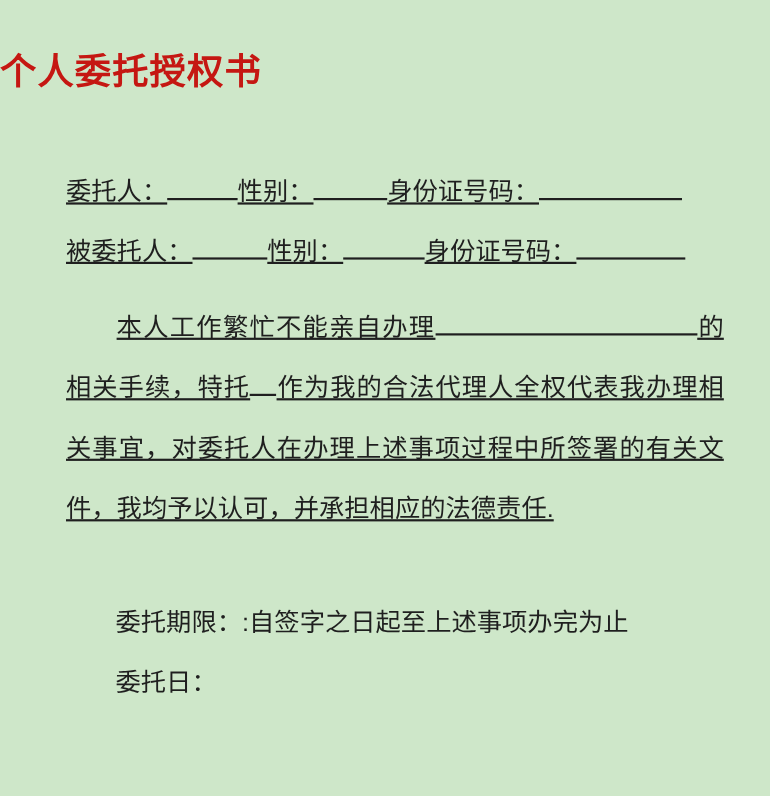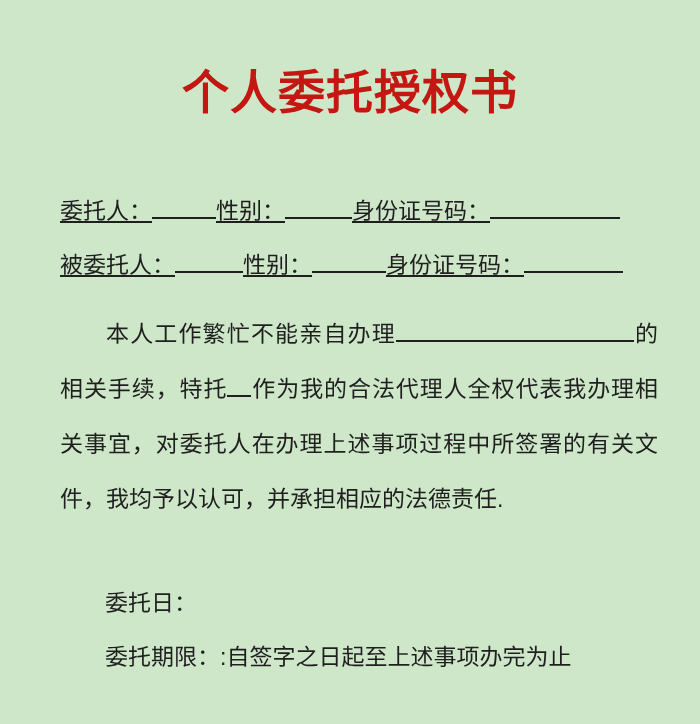--- a/index.html
+++ b/index.html
@@ -15,23 +15,23 @@
     background: var(--background);
     color: var(--text);
     font-family: "Liberation Sans", "DejaVu Sans", sans-serif;
     overflow: hidden;
   }
   .doc {
     width: 700px; height: 724px;
     position: relative;
   }
   .doc-title {
-    padding-top: 54px;
-    text-align: center;
-    font-size: 47px;
+    padding-top: 38px;
+    text-align: left;
+    font-size: 33px;
     font-weight: bold;
     color: var(--title);
     letter-spacing: 1px;
   }
   .parties {
     margin: 72px 40px 0 60px;
     font-size: 23px;
     line-height: 1.42;
     text-decoration: underline;
   }
@@ -49,20 +49,21 @@
   .b-gender2 { width: 74px; }
   .b-id2     { width: 99px; }
   .b-long    { width: 238px; }
   .b-short   { width: 24px; }
   .body-paragraph {
     margin: 26px 42px 0 60px;
     font-size: 23px;
     line-height: 55px;
     text-align: justify;
     text-indent: 2em;
+    text-decoration: underline;
   }
   .footer-block {
     margin: 49px 40px 0 105px;
     font-size: 23px;
     line-height: 54px;
   }
 </style>
 </head>
 <body>
 
@@ -77,17 +78,17 @@
     <div class="party-row">
       <span>被委托人：</span><span class="blank b-name2"></span><span>性别：</span><span class="blank b-gender2"></span><span>身份证号码：</span><span class="blank b-id2"></span>
     </div>
   </div>
 
   <p class="body-paragraph">
     <span>本人工作繁忙不能亲自办理</span><span class="blank b-long"></span><span>的相关手续，特托</span><span class="blank b-short"></span><span>作为我的合法代理人全权代表我办理相关事宜，对委托人在办理上述事项过程中所签署的有关文件，我均予以认可，并承担相应的法德责任.</span>
   </p>
 
   <div class="footer-block">
+    <div>委托期限：:自签字之日起至上述事项办完为止</div>
     <div>委托日：</div>
-    <div>委托期限：:自签字之日起至上述事项办完为止</div>
   </div>
 
 </div>
 
 </body></html>

